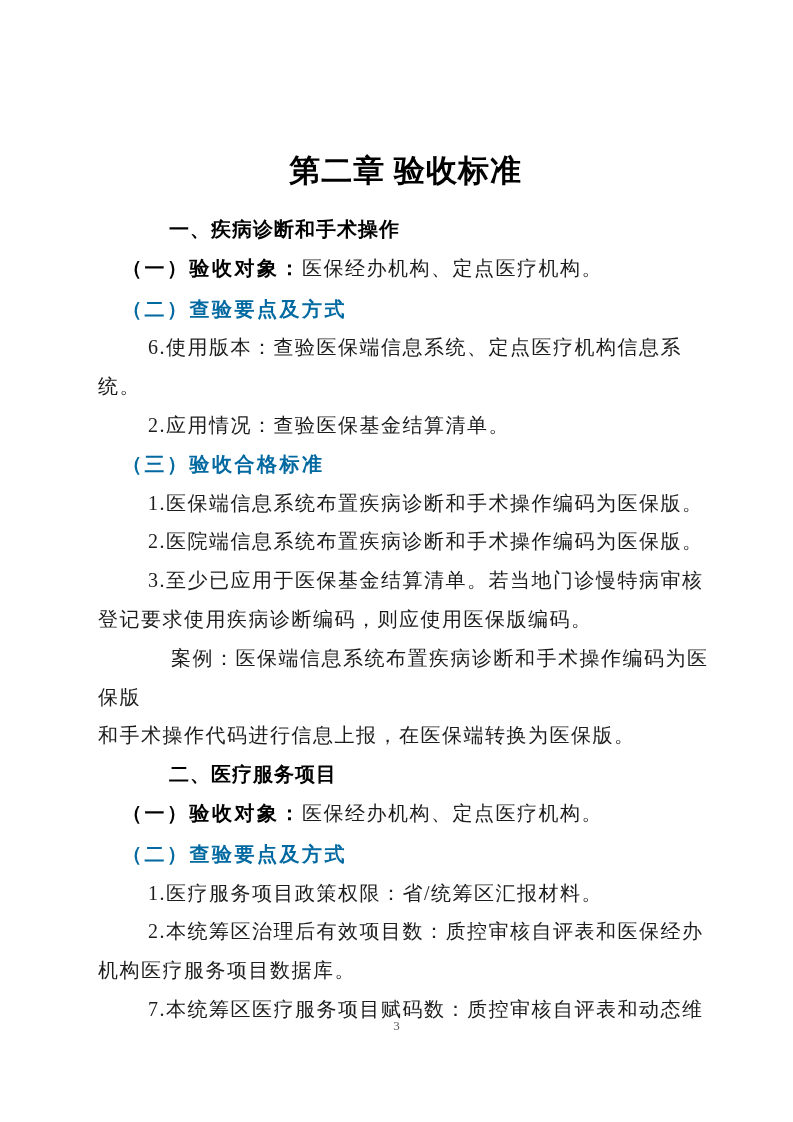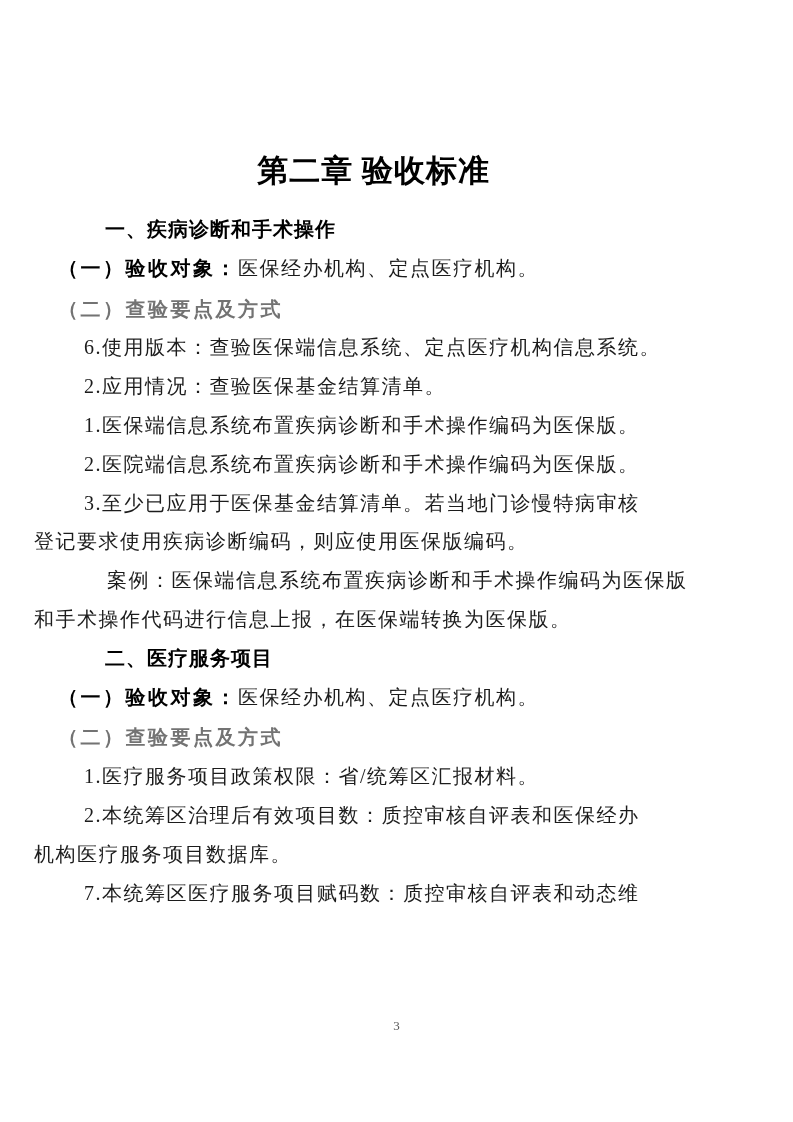--- a/index.html
+++ b/index.html
@@ -8,21 +8,21 @@
     background: #ffffff;
   }
   .page {
     position: relative;
     width: 793px;
     height: 1122px;
     margin: 0 auto;
     background: #ffffff;
     overflow: hidden;
     box-sizing: border-box;
-    padding: 146px 80px 0 34px;
+    padding: 146px 80px 0 98px;
     font-family: "Liberation Serif", "DejaVu Serif", serif;
     color: #1c1c1c;
   }
   .chapter-title {
     text-align: center;
     font-size: 31px;
     font-weight: bold;
     color: #000000;
     letter-spacing: 1px;
     line-height: 50px;
@@ -39,21 +39,21 @@
   }
   .t-heading {
     font-family: Liberation Serif, serif;
     font-weight: bold;
     color: #000000;
     letter-spacing: 1px;
     text-indent: 71px;
   }
   .t-kai {
     font-weight: bold;
-    color: #737373;
+    color: #0369a1;
     letter-spacing: 2.5px;
     text-indent: 24px;
   }
   .t-body {
     text-indent: 50px;
   }
   .t-body-case {
     text-indent: 73px;
   }
   .t-kaimix {
@@ -89,20 +89,21 @@
   <p class="para t-heading">一、疾病诊断和手术操作</p>
 
   <p class="para t-kaimix"><span class="kai-label">（一）验收对象：</span><span class="kai-body">医保经办机构、定点医疗机构。</span></p>
 
   <p class="para t-kai">（二）查验要点及方式</p>
 
   <p class="para t-body">6.使用版本：查验医保端信息系统、定点医疗机构信息系统。</p>
 
   <p class="para t-body">2.应用情况：查验医保基金结算清单。</p>
 
+  <p class="para t-kai">（三）验收合格标准</p>
 
   <p class="para t-body">1.医保端信息系统布置疾病诊断和手术操作编码为医保版。</p>
 
   <p class="para t-body">2.医院端信息系统布置疾病诊断和手术操作编码为医保版。</p>
 
   <p class="para t-body">3.至少已应用于医保基金结算清单。若当地门诊慢特病审核
 登记要求使用疾病诊断编码，则应使用医保版编码。</p>
 
 
   <p class="para t-body-case">案例：医保端信息系统布置疾病诊断和手术操作编码为医保版

